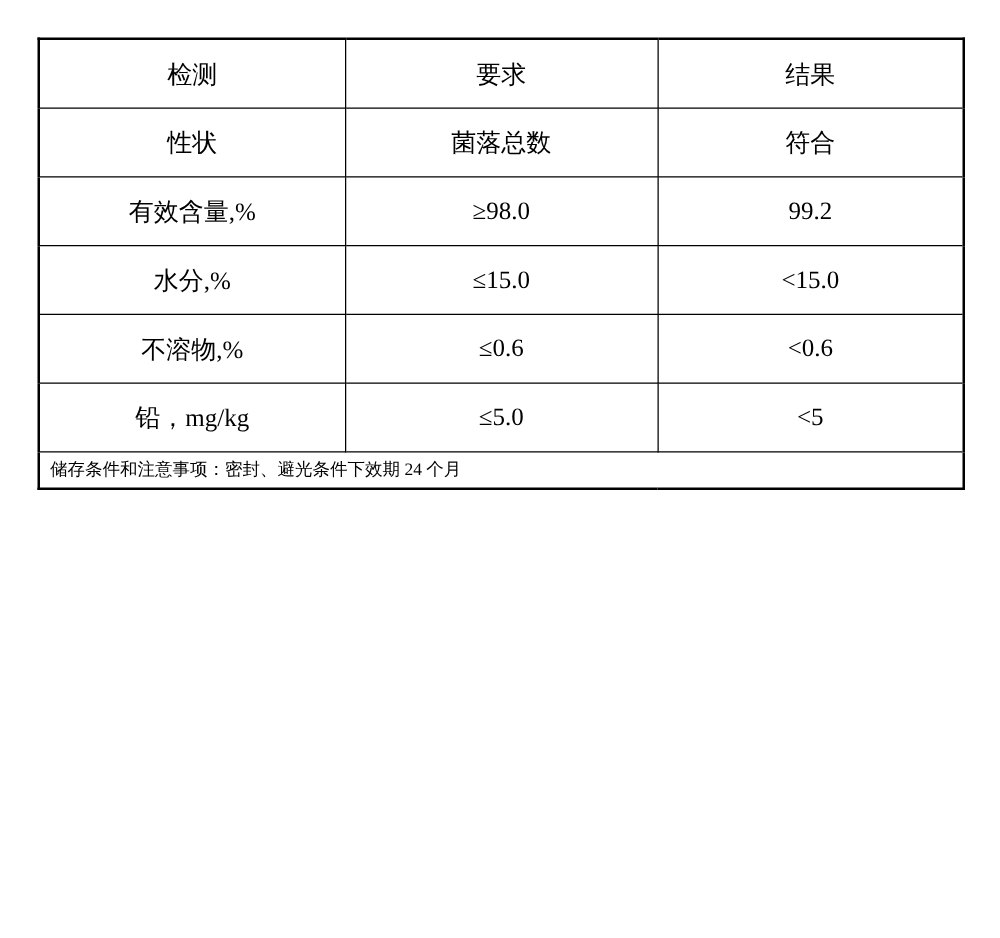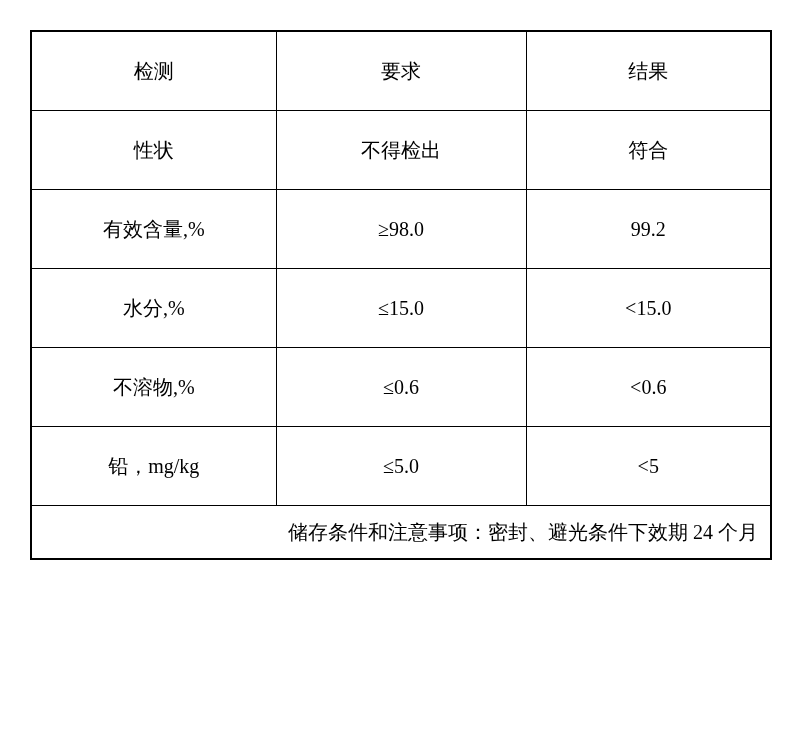--- a/index.html
+++ b/index.html
@@ -21,34 +21,34 @@
     border: 2px solid #000000;
   }
   .qc-table th,
   .qc-table td {
     border: 1px solid #000000;
     text-align: center;
     vertical-align: middle;
     font-size: 20px;
     font-weight: normal;
     height: 54px;
-    padding: 12px;
+    padding: 0;
     overflow: hidden;
     white-space: nowrap;
   }
   .qc-table thead th {
     border-top: 2px solid #000000;
   }
   .qc-table .col-first  { border-left: 2px solid #000000; }
   .qc-table .col-last   { border-right: 2px solid #000000; font-family: Liberation Serif, serif; }
   .qc-table tfoot td {
     height: 28px;
-    text-align: right;
+    text-align: left;
     padding-left: 8px;
-    font-size: 20px;
+    font-size: 14px;
     border-bottom: 2px solid #000000;
     border-left: 2px solid #000000;
     border-right: 2px solid #000000;
   }
 </style>
 </head>
 <body>
 
 <table class="qc-table">
   <colgroup>
@@ -59,21 +59,21 @@
   <thead>
     <tr>
       <th class="col-first">检测</th>
       <th>要求</th>
       <th class="col-last">结果</th>
     </tr>
   </thead>
   <tbody>
     <tr>
       <td class="col-first">性状</td>
-      <td>不得检出</td>
+      <td>菌落总数</td>
       <td class="col-last">符合</td>
     </tr>
     <tr>
       <td class="col-first">有效含量,%</td>
       <td>≥98.0</td>
       <td class="col-last">99.2</td>
     </tr>
     <tr>
       <td class="col-first">水分,%</td>
       <td>≤15.0</td>

